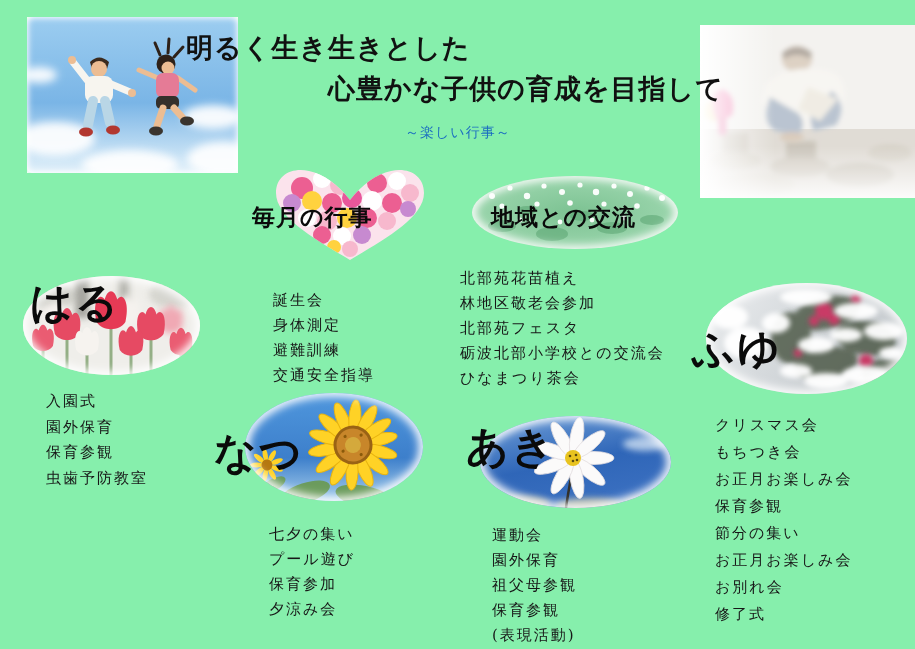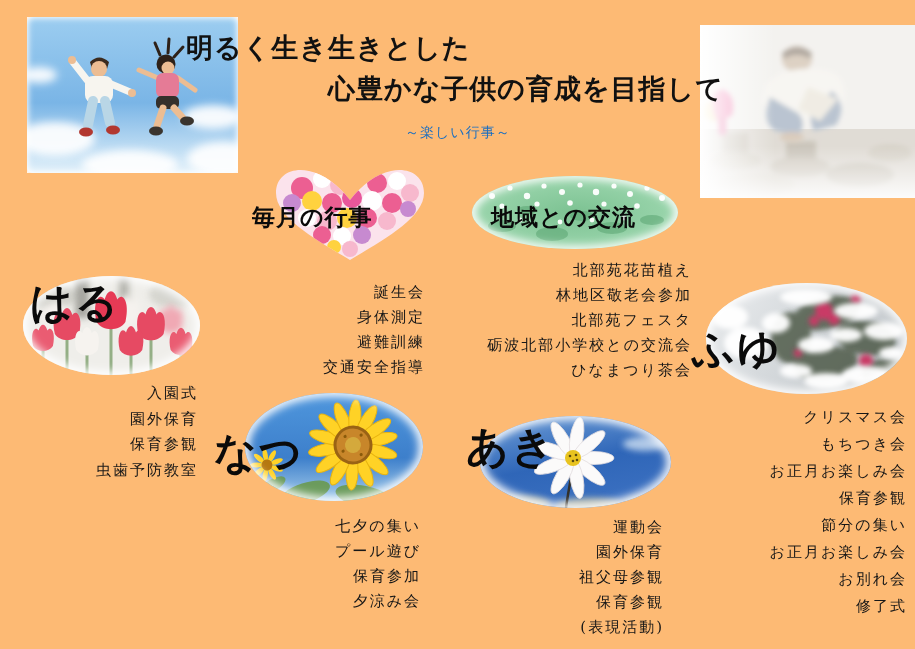--- a/index.html
+++ b/index.html
@@ -1,27 +1,27 @@
 <!DOCTYPE html>
 <html><head>
 <meta charset="utf-8">
 <style>
   html,body{margin:0;padding:0;background:#ffffff;}
-  .page{position:relative;width:915px;height:649px;background:#fdba74;overflow:hidden;
+  .page{position:relative;width:915px;height:649px;background:#86efac;overflow:hidden;
         font-family:"Liberation Sans",sans-serif;color:#111;}
   .photo{position:absolute;z-index:1;}
   .title-line{position:absolute;z-index:4;font-weight:bold;font-size:27px;letter-spacing:1px;
               color:#111;white-space:nowrap;font-family:"Liberation Sans",sans-serif;}
   .subtitle{position:absolute;z-index:4;font-weight:normal;font-size:14px;letter-spacing:1px;
             color:#1c6fc0;white-space:nowrap;text-align:right;}
   .season-title{position:absolute;z-index:5;font-weight:bold;font-size:42px;letter-spacing:2px;
                 color:#0a0a0a;white-space:nowrap;line-height:1;margin-top:40px;}
   .block-title{position:absolute;z-index:5;font-weight:bold;font-size:23px;letter-spacing:1px;
                color:#0a0a0a;white-space:nowrap;line-height:1;}
-  .elist{position:absolute;z-index:4;list-style:none;margin:8px;padding:0;text-align:right;
+  .elist{position:absolute;z-index:4;list-style:none;margin:16px;padding:0;text-align:left;
          font-family:"DejaVu Serif",serif;font-size:15px;letter-spacing:2px;color:#171717;}
   .elist li{line-height:25px;white-space:nowrap;}
   .elist.winter li{line-height:27px;}
   .elist.spring li{line-height:25.5px;}
 </style>
 </head>
 <body>
 
 <div class="page">
 

